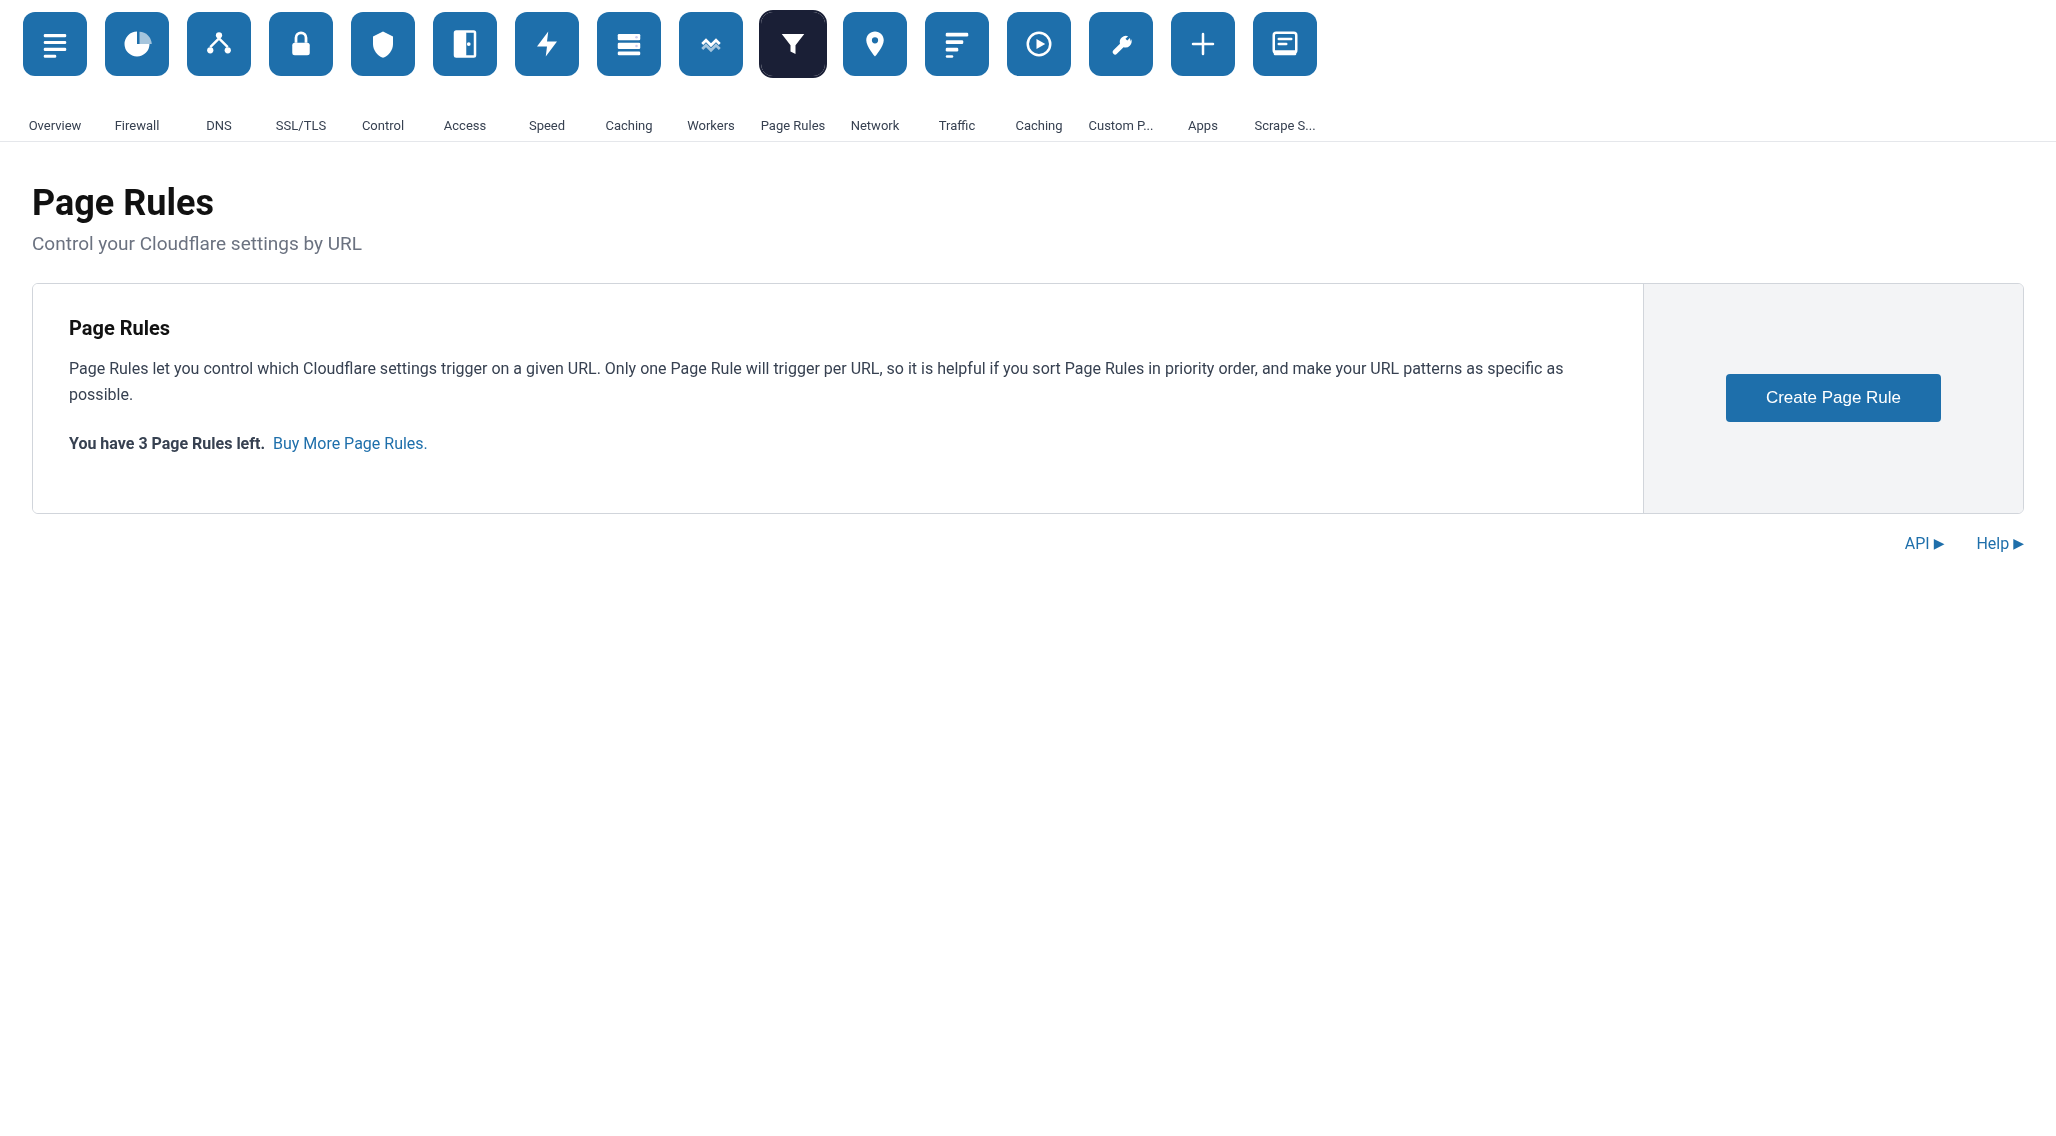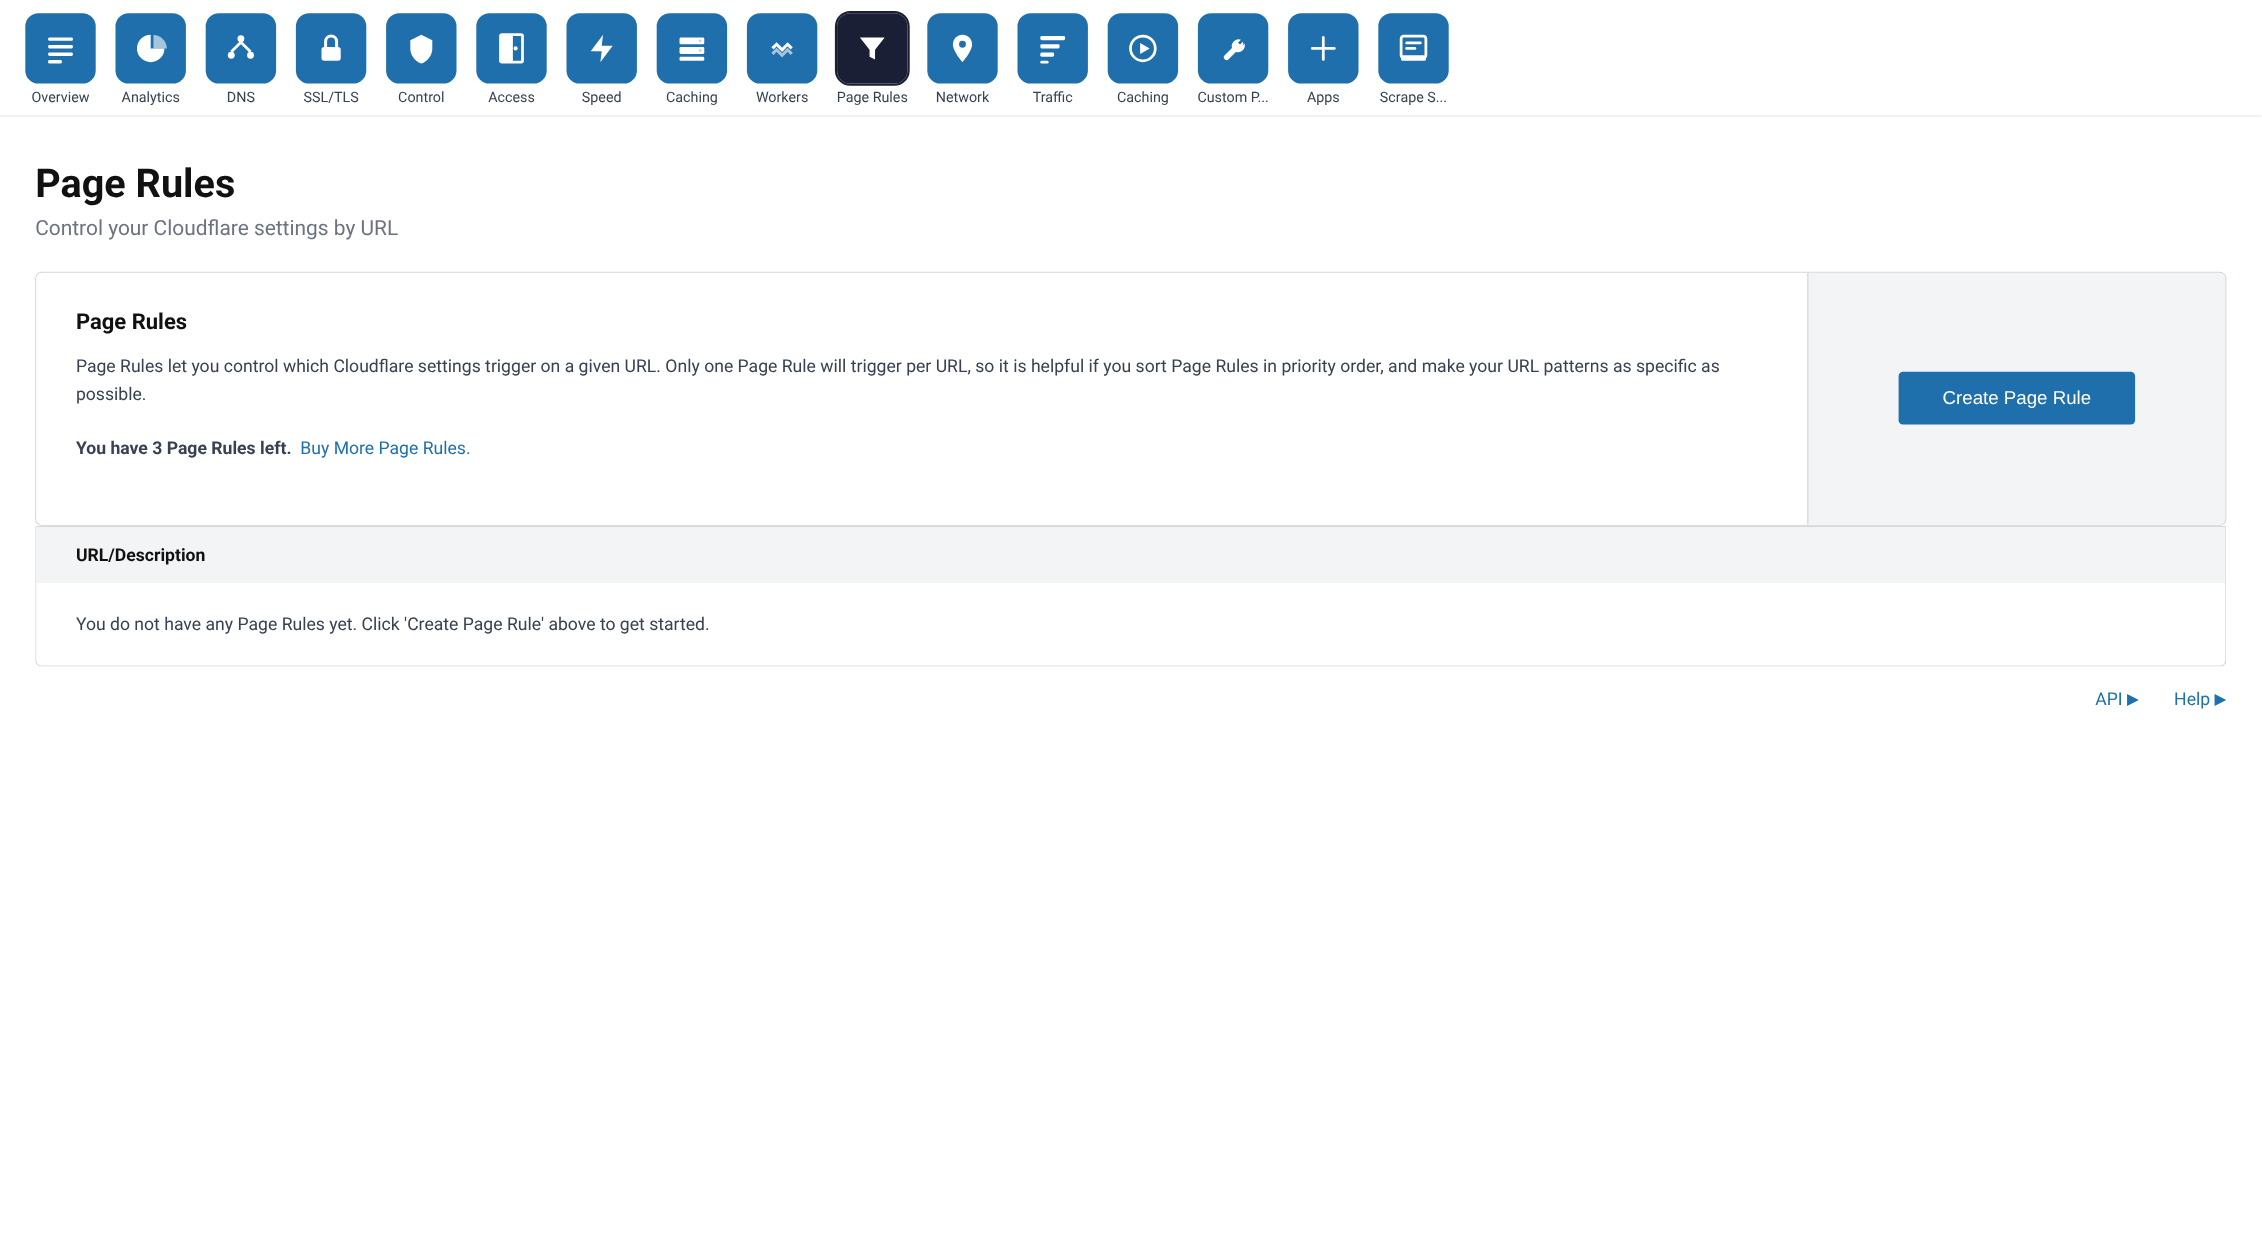--- a/index.html
+++ b/index.html
@@ -20,20 +20,21 @@
     }
 
     .nav-item {
       display: flex;
       flex-direction: column;
       align-items: center;
       cursor: pointer;
       min-width: 78px;
       padding-bottom: 8px;
       text-decoration: none;
+      gap: 36px;
     }
 
     .nav-item .icon-box {
       width: 64px;
       height: 64px;
       background: #1e6fab;
       border-radius: 12px;
       display: flex;
       align-items: center;
       justify-content: center;
@@ -203,21 +204,21 @@
     <span class="nav-label">Overview</span>
   </div>
 
   <div class="nav-item">
     <div class="icon-box">
       <svg viewBox="0 0 24 24">
           <path d="M12 2a10 10 0 1 0 10 10h-10z"></path>
           <path d="M14 2.26V12h9.74A10 10 0 0 0 14 2.26z" opacity="0.6"></path>
         </svg>
     </div>
-    <span class="nav-label">Analytics</span>
+    <span class="nav-label">Firewall</span>
   </div>
 
   <div class="nav-item">
     <div class="icon-box">
       <svg viewBox="0 0 24 24">
           <circle cx="12" cy="5" r="2.5"></circle>
           <circle cx="5" cy="17" r="2.5"></circle>
           <circle cx="19" cy="17" r="2.5"></circle>
           <line x1="12" y1="7.5" x2="5" y2="14.5" stroke="white" stroke-width="2"></line>
           <line x1="12" y1="7.5" x2="19" y2="14.5" stroke="white" stroke-width="2"></line>
@@ -374,24 +375,20 @@
       <p class="rules-left-text">
         <strong>You have 3 Page Rules left.</strong>
         &nbsp;<a href="#">Buy More Page Rules.</a>
       </p>
     </div>
     <div class="info-right">
       <button class="create-btn">Create Page Rule</button>
     </div>
   </div>
 
-  <div class="rules-table">
-    <div class="table-header">URL/Description</div>
-    <div class="table-empty">You do not have any Page Rules yet. Click 'Create Page Rule' above to get started.</div>
-  </div>
 
 </div>
 
 <div class="footer-links">
   <a href="#" class="footer-link">
     <span>API</span>
     <span class="arrow">▶</span>
   </a>
   <a href="#" class="footer-link">
     <span>Help</span>

